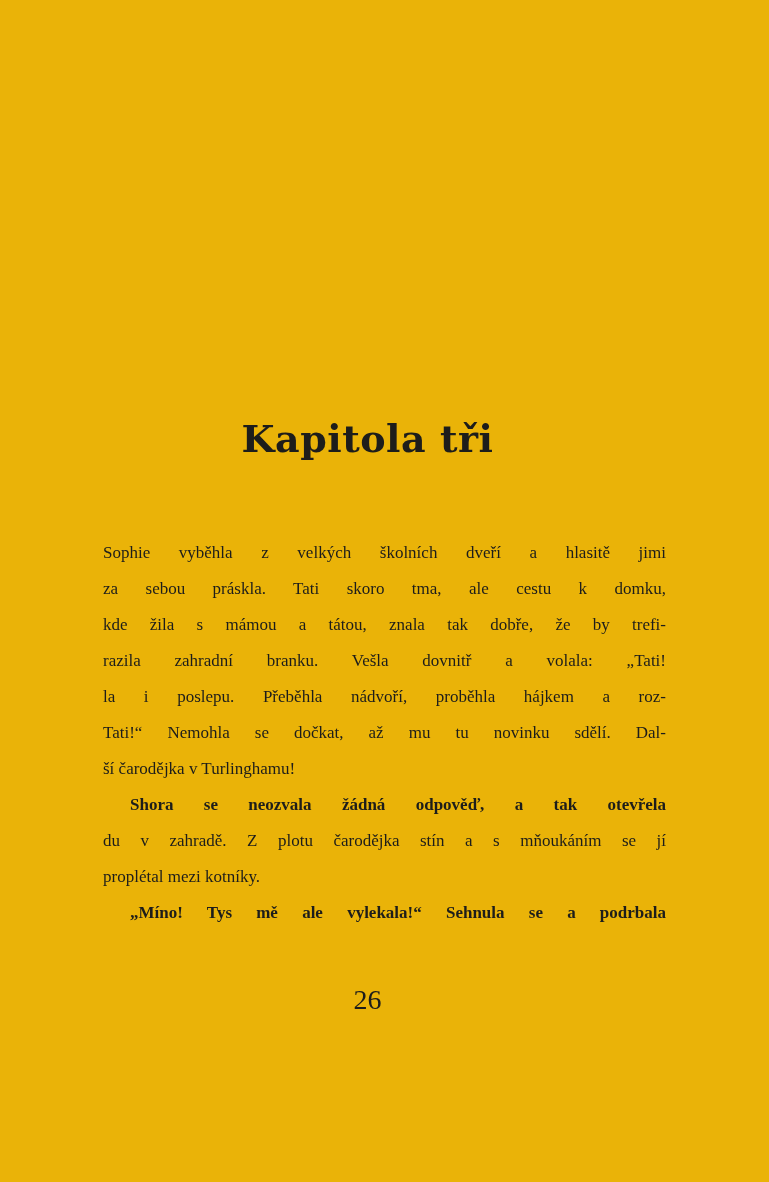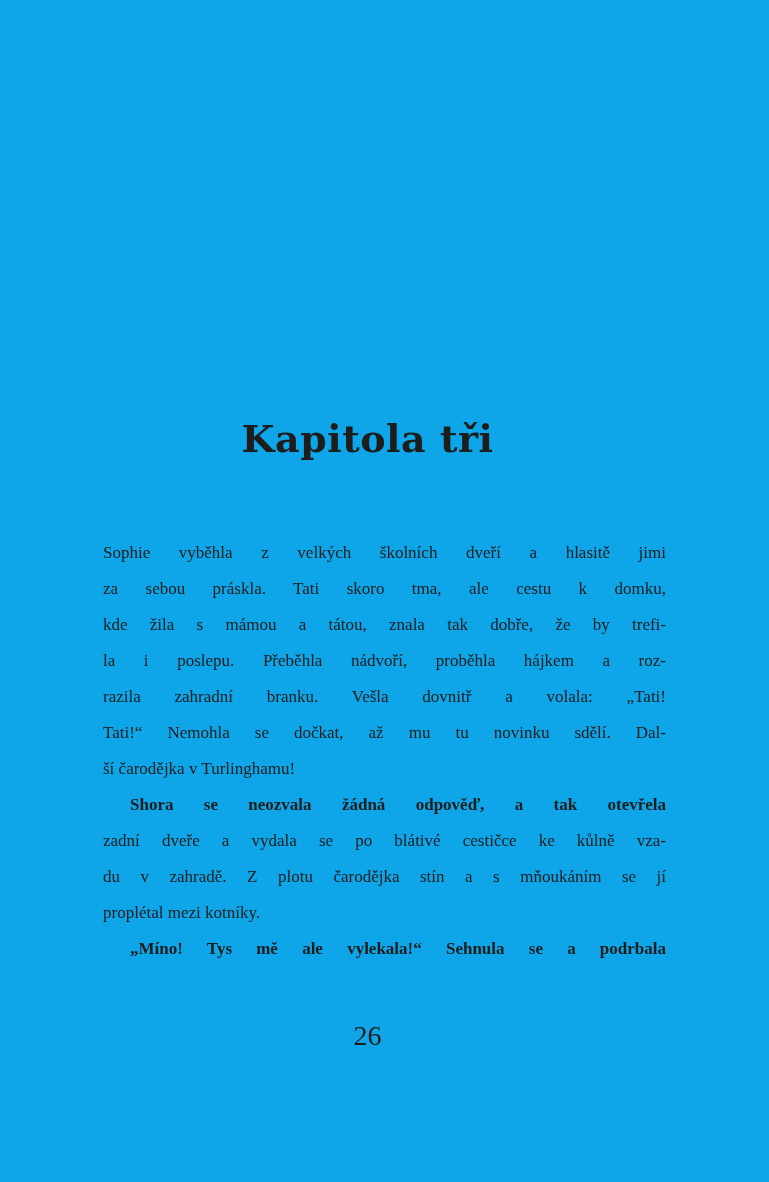--- a/index.html
+++ b/index.html
@@ -3,21 +3,21 @@
 <meta charset="utf-8">
 <style>
   html, body {
     margin: 0;
     padding: 0;
   }
   .page {
     position: relative;
     width: 769px;
     height: 1182px;
-    background: #0ea5e9;
+    background: #eab308;
     color: #1d1d1b;
     font-family: "Liberation Serif", serif;
     box-sizing: border-box;
     padding-top: 416px;
     overflow: hidden;
   }
   .chapter-title {
     margin: 0;
     width: 100%;
     text-align: center;
@@ -58,25 +58,24 @@
 </head>
 <body>
 
 <div class="page">
   <h1 class="chapter-title">Kapitola tři</h1>
 
   <div class="body-text">
       <div class="line">Sophie vyběhla z velkých školních dveří a hlasitě jimi</div>
       <div class="line">za sebou práskla. Tati skoro tma, ale cestu k domku,</div>
       <div class="line">kde žila s mámou a tátou, znala tak dobře, že by trefi-</div>
+      <div class="line">razila zahradní branku. Vešla dovnitř a volala: „Tati!</div>
       <div class="line">la i poslepu. Přeběhla nádvoří, proběhla hájkem a roz-</div>
-      <div class="line">razila zahradní branku. Vešla dovnitř a volala: „Tati!</div>
       <div class="line">Tati!“ Nemohla se dočkat, až mu tu novinku sdělí. Dal-</div>
       <div class="line last">ší čarodějka v Turlinghamu!</div>
       <div class="line indent">Shora se neozvala žádná odpověď, a tak otevřela</div>
-      <div class="line">zadní dveře a vydala se po blátivé cestičce ke kůlně vza-</div>
       <div class="line">du v zahradě. Z plotu čarodějka stín a s mňoukáním se jí</div>
       <div class="line last">proplétal mezi kotníky.</div>
       <div class="line indent">„Míno! Tys mě ale vylekala!“ Sehnula se a podrbala</div>
     </div>
 
   <div class="folio">26</div>
 </div>
 
 </body></html>

